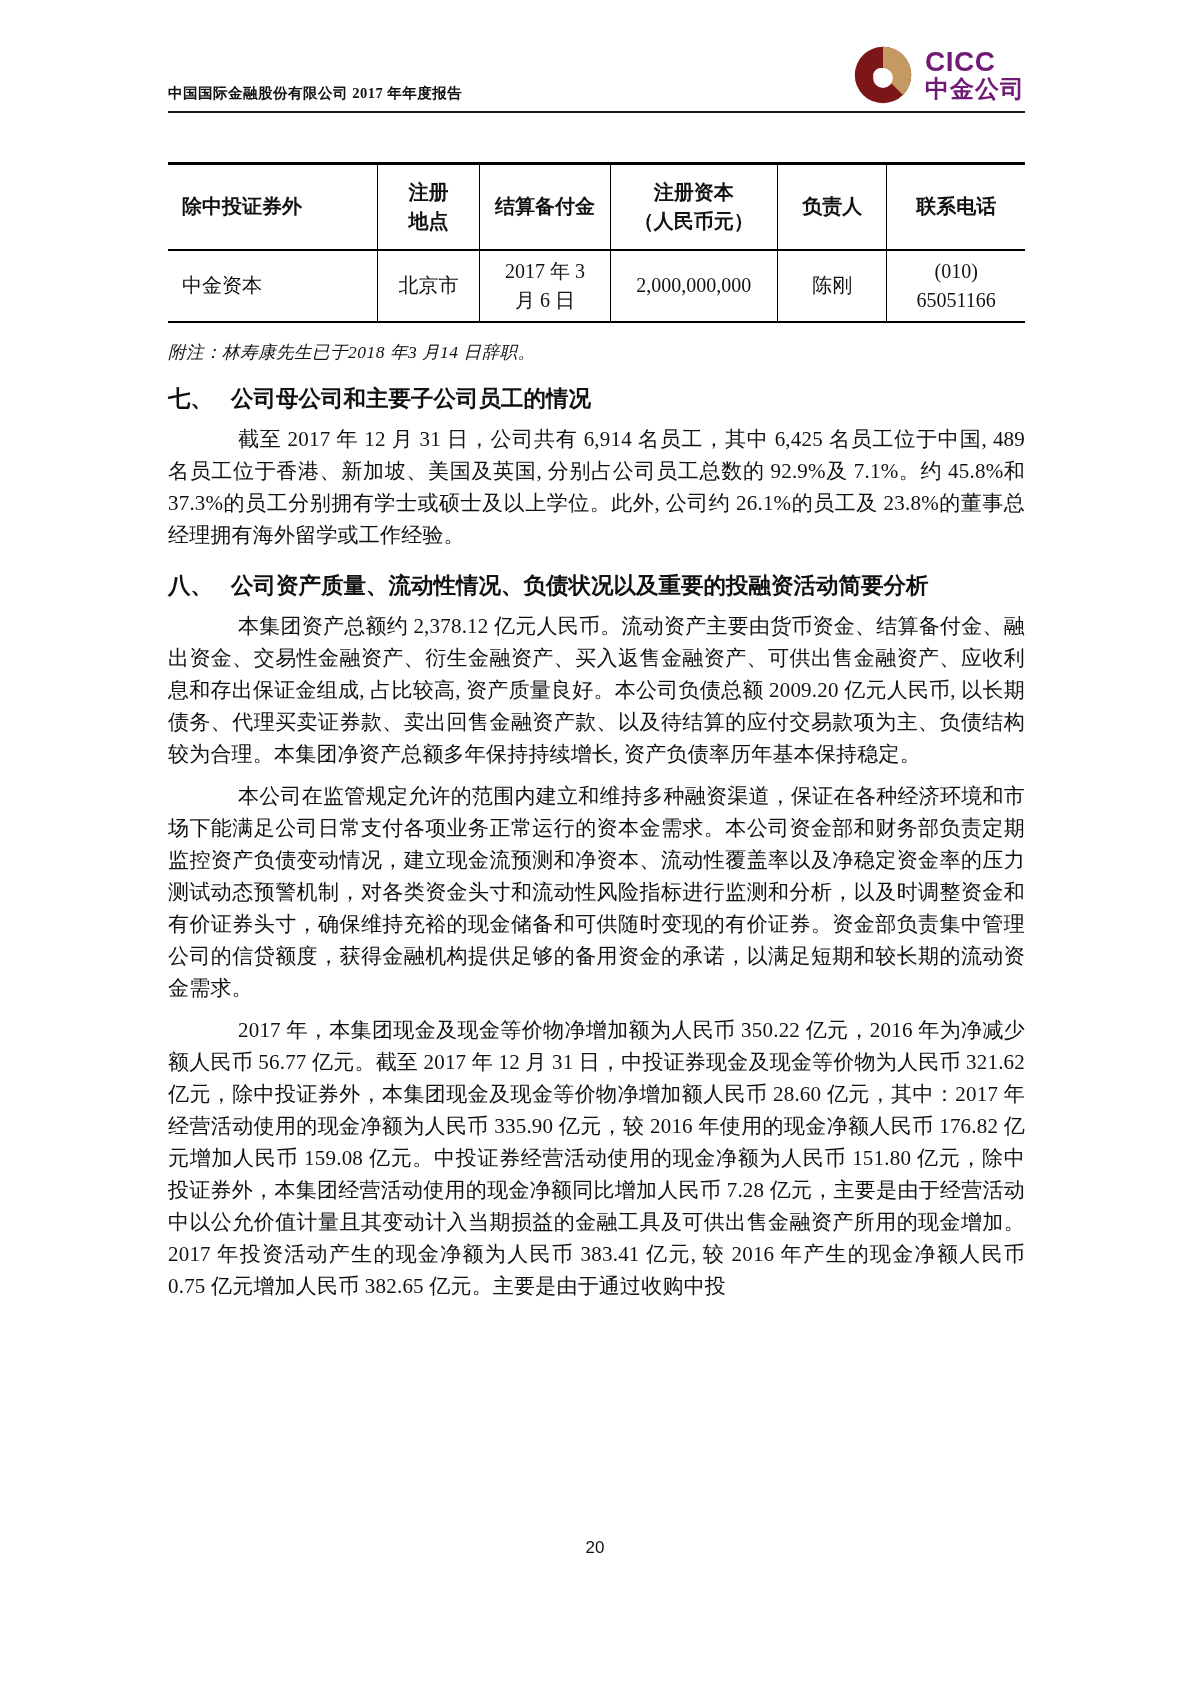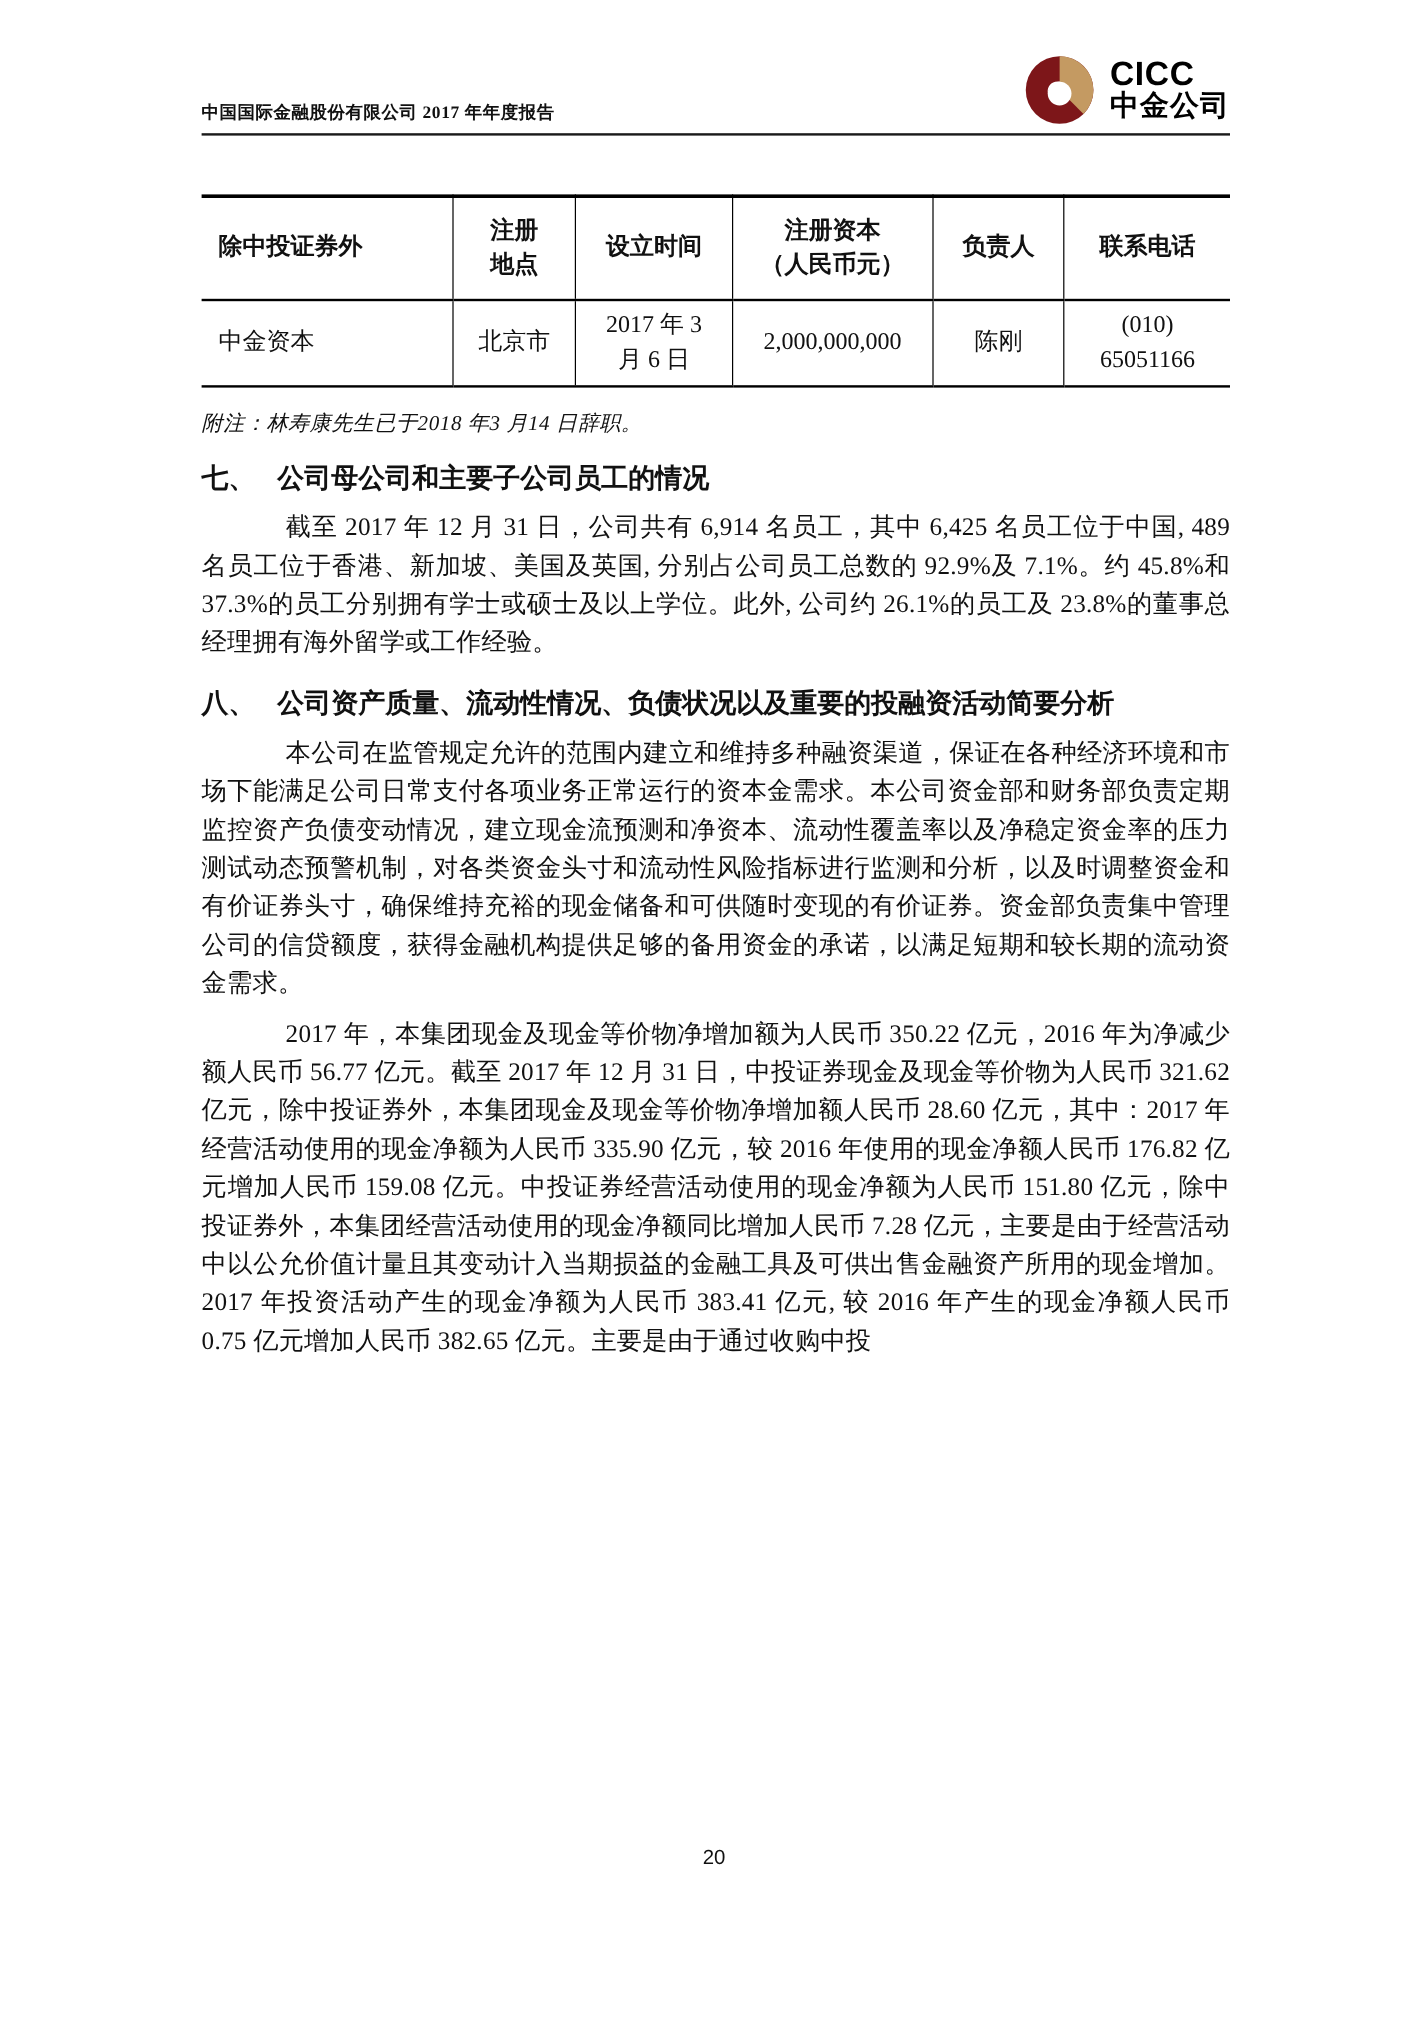--- a/index.html
+++ b/index.html
@@ -115,37 +115,37 @@
 
   <div class="header">
     <div class="report-title">中国国际金融股份有限公司 2017 年年度报告</div>
     <div class="logo-group">
       <svg class="logo-mark" viewBox="0 0 100 100">
         <circle cx="50" cy="50" r="47" fill="#7D1619"></circle>
         <path d="M50 3 A47 47 0 0 1 83.2 83.2 L50 50 Z" fill="#C49A62"></path>
         <circle cx="50" cy="55" r="16.5" fill="#ffffff"></circle>
         <path d="M51 38.6 C 39 36.5 32.4 45 33.6 53.8 C 35.8 46 42.5 41.3 51 43.6 Z" fill="#ffffff"></path>
       </svg>
-      <div class="brand-text" style="color:#000000">
+      <div class="brand-text" style="color:#701a75">
         <span class="brand-en">CICC</span>
         <span class="brand-zh">中金公司</span>
       </div>
     </div>
   </div>
   <div class="header-rule"></div>
 
   <div class="content">
 
     <table class="branch-table">
       <thead>
         <tr>
           <th class="col-name preline">除中投证券外</th>
           <th class="col-loc preline">注册
 地点</th>
-          <th class="col-date preline">设立时间</th>
+          <th class="col-date preline">结算备付金</th>
           <th class="col-cap preline">注册资本
 （人民币元）</th>
           <th class="col-head preline">负责人</th>
           <th class="col-tel preline">联系电话</th>
         </tr>
       </thead>
       <tbody>
         <tr class="row-1">
           <td class="preline">中金资本</td>
           <td class="preline">北京市</td>
@@ -164,20 +164,21 @@
     <div class="section-heading">
       <span class="sec-num">七、</span>
       <span class="sec-title">公司母公司和主要子公司员工的情况</span>
     </div>
     <p class="para">截至 2017 年 12 月 31 日，公司共有 6,914 名员工，其中 6,425 名员工位于中国, 489 名员工位于香港、新加坡、美国及英国, 分别占公司员工总数的 92.9%及 7.1%。约 45.8%和 37.3%的员工分别拥有学士或硕士及以上学位。此外, 公司约 26.1%的员工及 23.8%的董事总经理拥有海外留学或工作经验。</p>
 
     <div class="section-heading">
       <span class="sec-num">八、</span>
       <span class="sec-title">公司资产质量、流动性情况、负债状况以及重要的投融资活动简要分析</span>
     </div>
+    <p class="para">本集团资产总额约 2,378.12 亿元人民币。流动资产主要由货币资金、结算备付金、融出资金、交易性金融资产、衍生金融资产、买入返售金融资产、可供出售金融资产、应收利息和存出保证金组成, 占比较高, 资产质量良好。本公司负债总额 2009.20 亿元人民币, 以长期债务、代理买卖证券款、卖出回售金融资产款、以及待结算的应付交易款项为主、负债结构较为合理。本集团净资产总额多年保持持续增长, 资产负债率历年基本保持稳定。</p>
     <p class="para gap-top">本公司在监管规定允许的范围内建立和维持多种融资渠道，保证在各种经济环境和市场下能满足公司日常支付各项业务正常运行的资本金需求。本公司资金部和财务部负责定期监控资产负债变动情况，建立现金流预测和净资本、流动性覆盖率以及净稳定资金率的压力测试动态预警机制，对各类资金头寸和流动性风险指标进行监测和分析，以及时调整资金和有价证券头寸，确保维持充裕的现金储备和可供随时变现的有价证券。资金部负责集中管理公司的信贷额度，获得金融机构提供足够的备用资金的承诺，以满足短期和较长期的流动资金需求。</p>
     <p class="para gap-top">2017 年，本集团现金及现金等价物净增加额为人民币 350.22 亿元，2016 年为净减少额人民币 56.77 亿元。截至 2017 年 12 月 31 日，中投证券现金及现金等价物为人民币 321.62 亿元，除中投证券外，本集团现金及现金等价物净增加额人民币 28.60 亿元，其中：2017 年经营活动使用的现金净额为人民币 335.90 亿元，较 2016 年使用的现金净额人民币 176.82 亿元增加人民币 159.08 亿元。中投证券经营活动使用的现金净额为人民币 151.80 亿元，除中投证券外，本集团经营活动使用的现金净额同比增加人民币 7.28 亿元，主要是由于经营活动中以公允价值计量且其变动计入当期损益的金融工具及可供出售金融资产所用的现金增加。2017 年投资活动产生的现金净额为人民币 383.41 亿元, 较 2016 年产生的现金净额人民币 0.75 亿元增加人民币 382.65 亿元。主要是由于通过收购中投</p>
 
   </div>
 
   <div class="page-footer">20</div>
 
 </div>
 
 </body></html>

